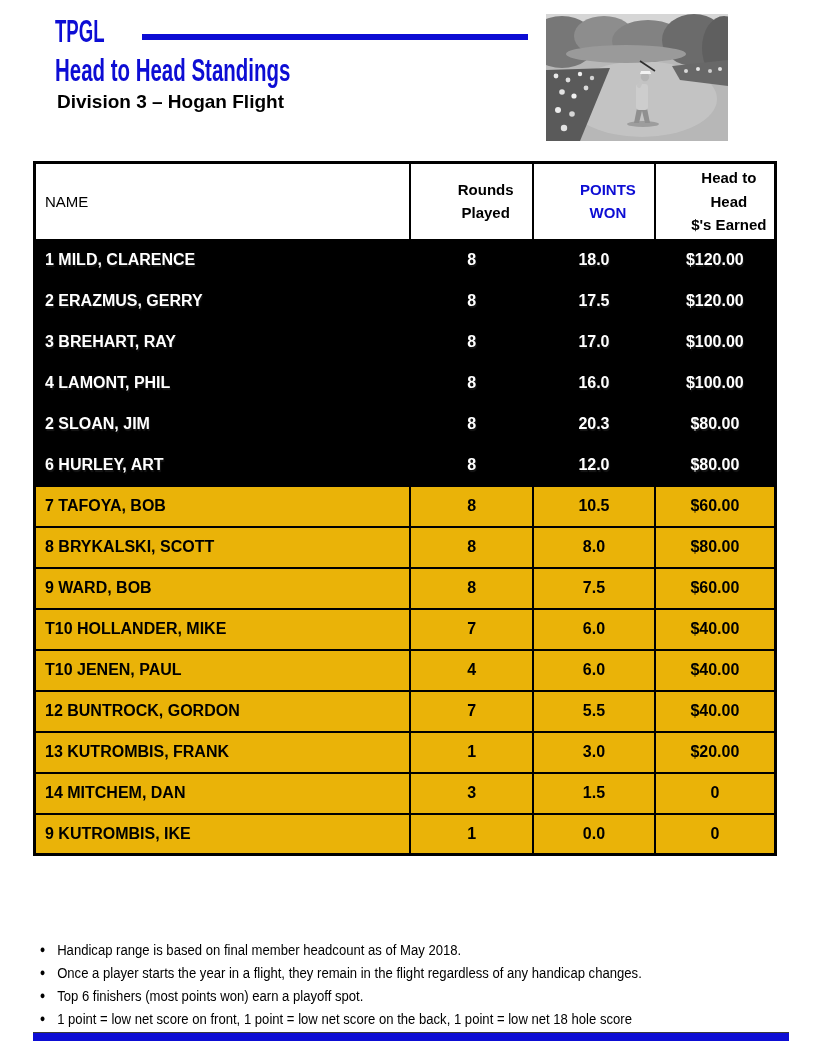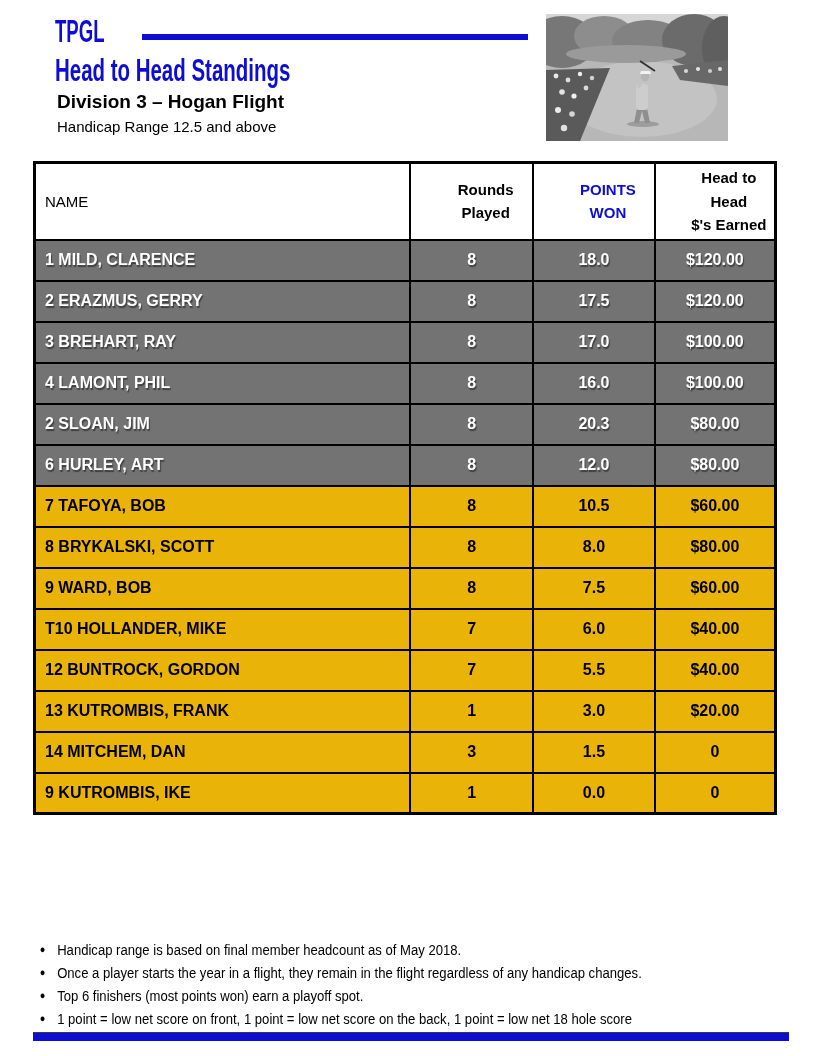--- a/index.html
+++ b/index.html
@@ -77,21 +77,21 @@
 
   tbody tr { height:41px; }
   tbody td {
     font-size:16px; font-weight:bold; color:#000;
     text-align:center; background:#eab308;
   }
   tbody td.col-name {
     text-align:left; padding-left:9px; white-space:nowrap;
   }
   tbody tr.top6 td {
-    background:#737373;
+    background:#000000;
     color:#ffffff;
     text-shadow:1px 1.5px 1px rgba(35,35,35,0.65);
   }
 
   
   .footnotes {
     position:absolute; left:38px; top:938px;
     width:900px;
     transform:scaleX(0.845); transform-origin:left top;
     list-style:none;
@@ -116,21 +116,20 @@
 </style>
 </head>
 <body>
 
 <div class="page">
 
   <div class="brand">TPGL</div>
   <div class="brand-underline"></div>
   <div class="main-title">Head to Head Standings</div>
   <div class="division-title">Division 3 – Hogan Flight</div>
-  <div class="handicap-line">Handicap Range 12.5 and above</div>
 
   <div class="photo">
     <svg width="182" height="127" viewBox="0 0 182 127" xmlns="http://www.w3.org/2000/svg">
       <rect width="182" height="127" fill="#d6d6d6"></rect>
       <rect y="46" width="182" height="81" fill="#b7b7b7"></rect>
       <ellipse cx="96" cy="85" rx="75" ry="38" fill="#c3c3c3"></ellipse>
 
       <ellipse cx="16" cy="28" rx="34" ry="26" fill="#777777"></ellipse>
       <ellipse cx="58" cy="22" rx="30" ry="20" fill="#8d8d8d"></ellipse>
       <ellipse cx="102" cy="27" rx="36" ry="21" fill="#828282"></ellipse>
@@ -239,20 +238,26 @@
           <td class="col-points">7.5</td>
           <td class="col-earned">$60.00</td>
         </tr>
         <tr>
           <td class="col-name">T10 HOLLANDER, MIKE</td>
           <td class="col-rounds">7</td>
           <td class="col-points">6.0</td>
           <td class="col-earned">$40.00</td>
         </tr>
         <tr>
+          <td class="col-name">T10 JENEN, PAUL</td>
+          <td class="col-rounds">4</td>
+          <td class="col-points">6.0</td>
+          <td class="col-earned">$40.00</td>
+        </tr>
+        <tr>
           <td class="col-name">12 BUNTROCK, GORDON</td>
           <td class="col-rounds">7</td>
           <td class="col-points">5.5</td>
           <td class="col-earned">$40.00</td>
         </tr>
         <tr>
           <td class="col-name">13 KUTROMBIS, FRANK</td>
           <td class="col-rounds">1</td>
           <td class="col-points">3.0</td>
           <td class="col-earned">$20.00</td>

